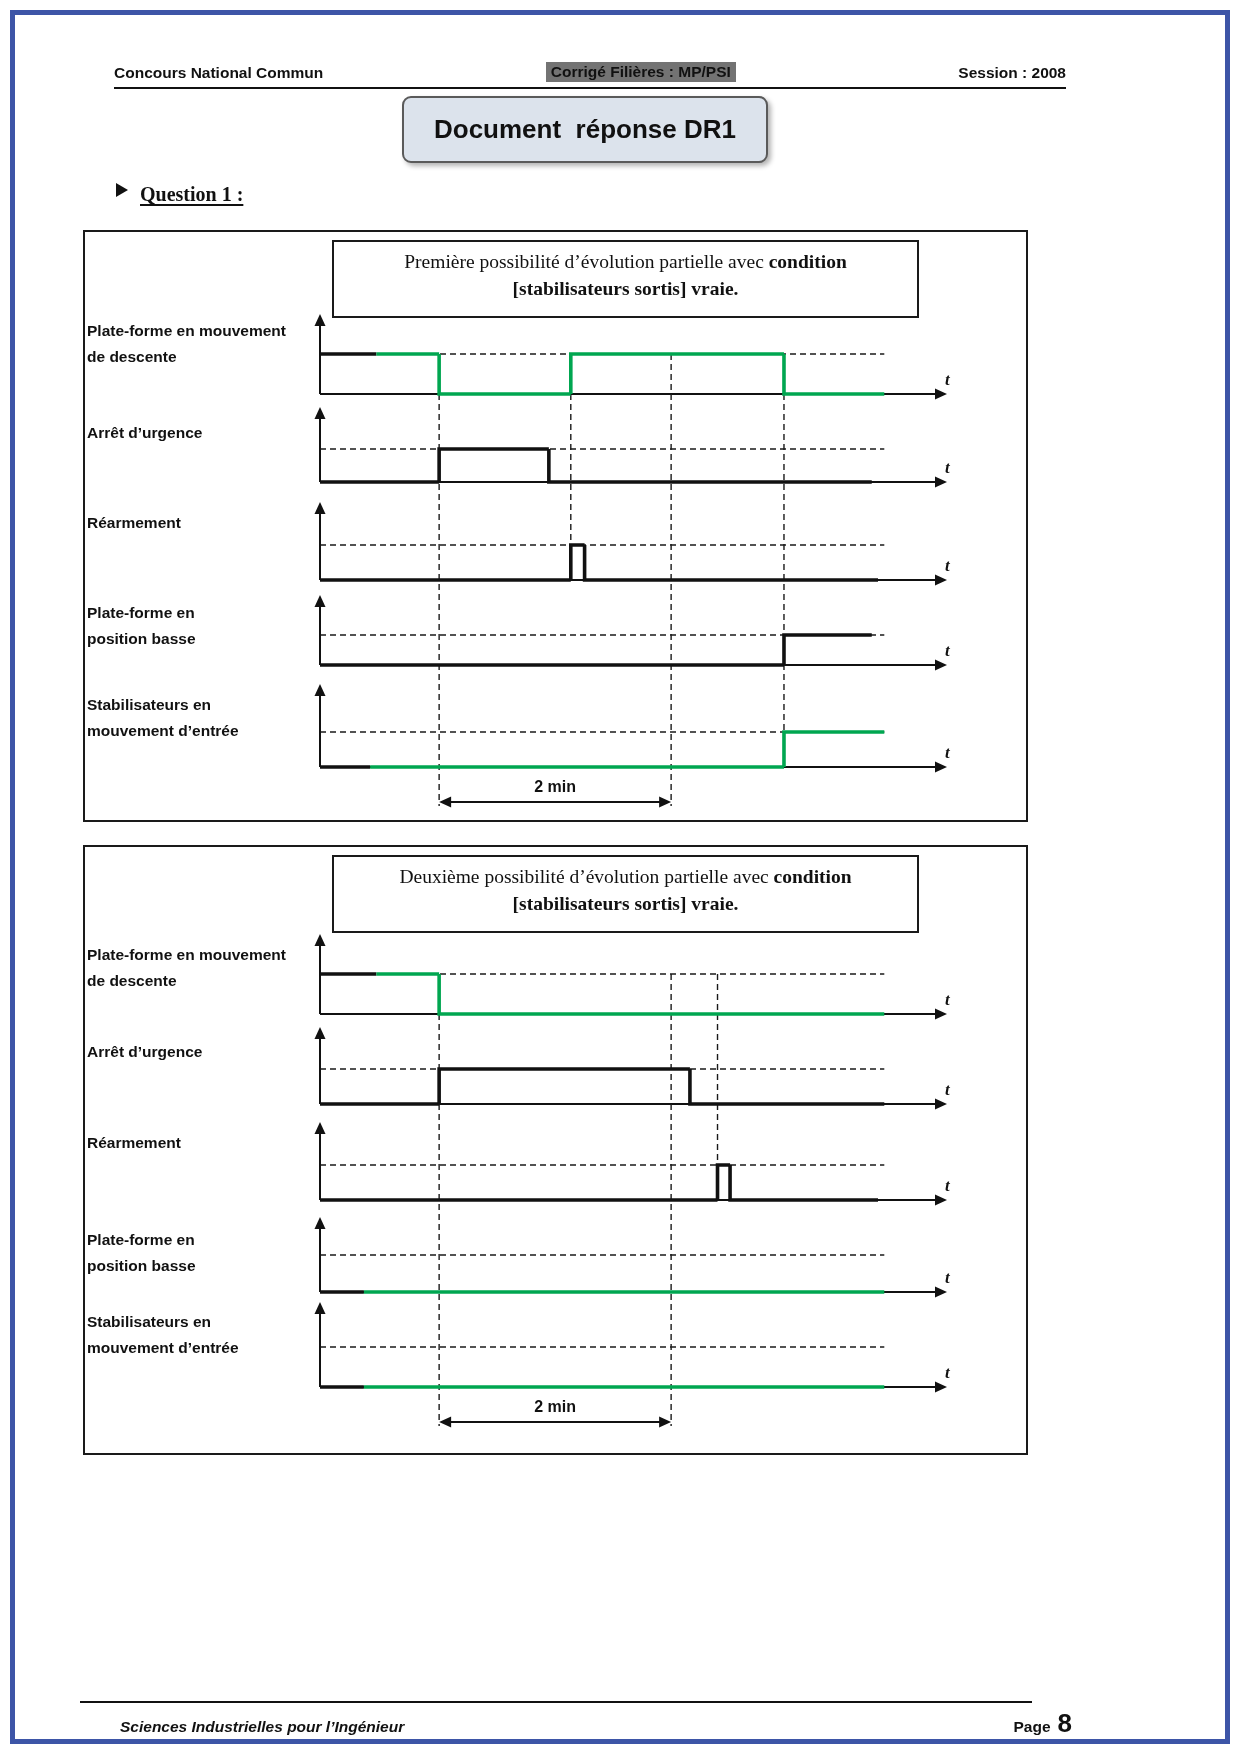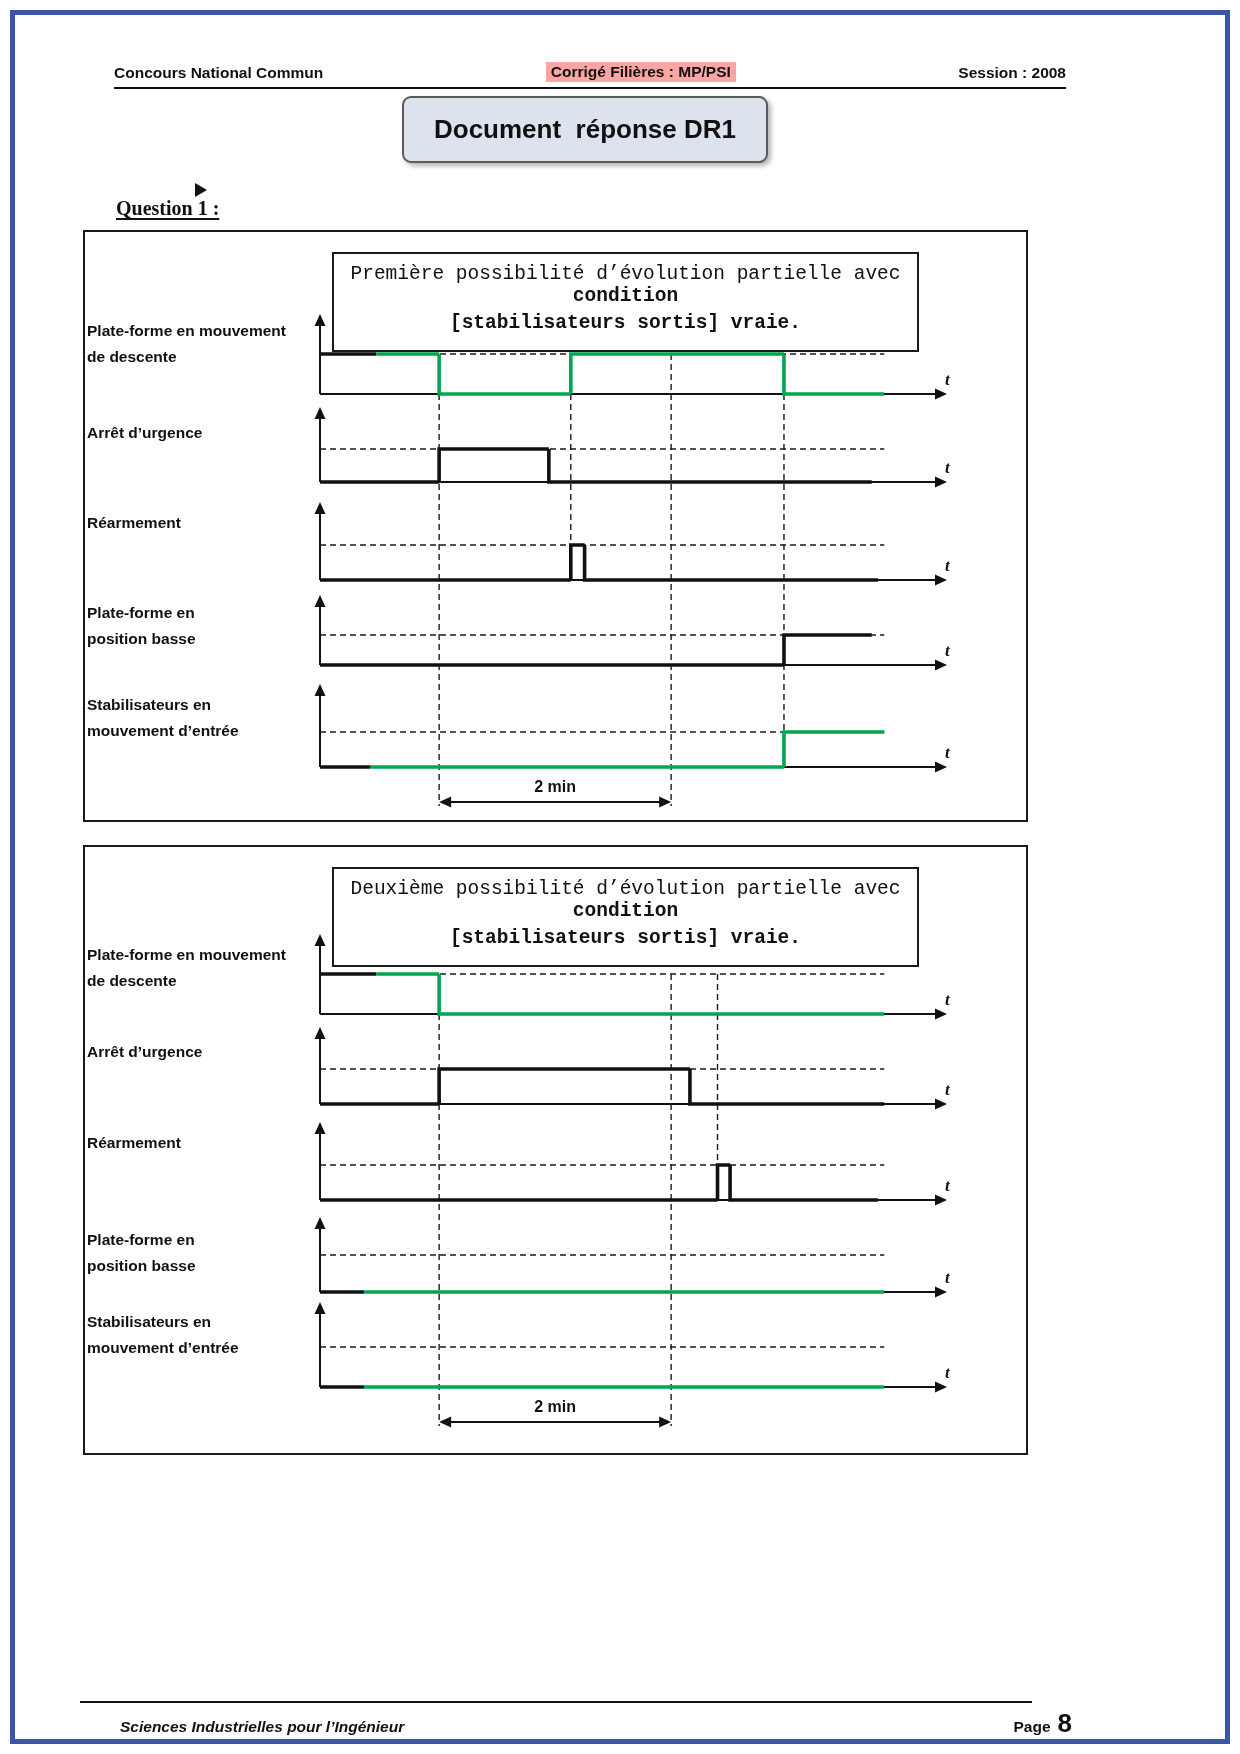--- a/index.html
+++ b/index.html
@@ -9,55 +9,55 @@
     font-family:"Liberation Sans", sans-serif; color:#111;
   }
   .page-border { position:absolute; inset:10px; border:5px solid #3d55a7; pointer-events:none; }
 
   .header {
     position:absolute; left:80px; top:62px; width:952px;
     display:flex; justify-content:space-between; align-items:flex-end;
     border-bottom:2px solid #111; padding-bottom:5px;
     font-weight:bold; font-size:15.5px;margin-left:34px;
   }
-  .header .hl { background:#fca5a5; padding:1px 5px; }
+  .header .hl { background:#737373; padding:1px 5px; }
 
   .doc-title-box {
     position:absolute; left:402px; top:96px;
     background:#dce3ec; border:2px solid #5a5a5a; border-radius:9px;
     box-shadow:3px 3px 5px rgba(0,0,0,0.30);
     padding:16px 30px;
     font-size:26px; font-weight:bold; white-space:pre;
   }
 
   .question {
     position:absolute; left:116px; top:183px;
-    display:flex; align-items:flex-end;
-    font-family:"Liberation Serif", serif; font-size:20px; font-weight:bold;flex-direction:column;
+    display:flex; align-items:flex-start;
+    font-family:"Liberation Serif", serif; font-size:20px; font-weight:bold;
   }
   .q-bullet {
     display:inline-block; width:0; height:0;
     border-left:12px solid #111; border-top:7px solid transparent; border-bottom:7px solid transparent;
     margin-right:12px;
   }
   .q-label { text-decoration:underline; text-underline-offset:3px; }
 
   .chart-box {
     position:absolute; left:83px; width:945px;
     border:2px solid #1a1a1a; background:#fff;
   }
   #chart-box-0 { top:230px; height:592px; }
   #chart-box-1 { top:845px; height:610px; }
 
   .chart-svg { position:absolute; left:0; top:0; }
 
   .chart-title {
-    position:absolute; left:247px; top:20px; width:587px; min-height:68px;
+    position:absolute; left:247px; top:8px; width:587px; min-height:68px;
     border:2px solid #1a1a1a; background:#fff;
-    text-align:center; font-family:Liberation Mono, monospace; font-size:19.5px;
+    text-align:center; font-family:Liberation Serif, serif; font-size:19.5px;
     padding:9px 6px 16px;
   }
   .chart-title .ct-line2 { font-weight:bold; margin-top:5px; }
   .chart-title b { font-weight:bold; }
 
   .sig-label {
     position:absolute; left:2px; width:226px;
     text-align:left; font-weight:bold; font-size:15.5px; line-height:26px;
   }
 

